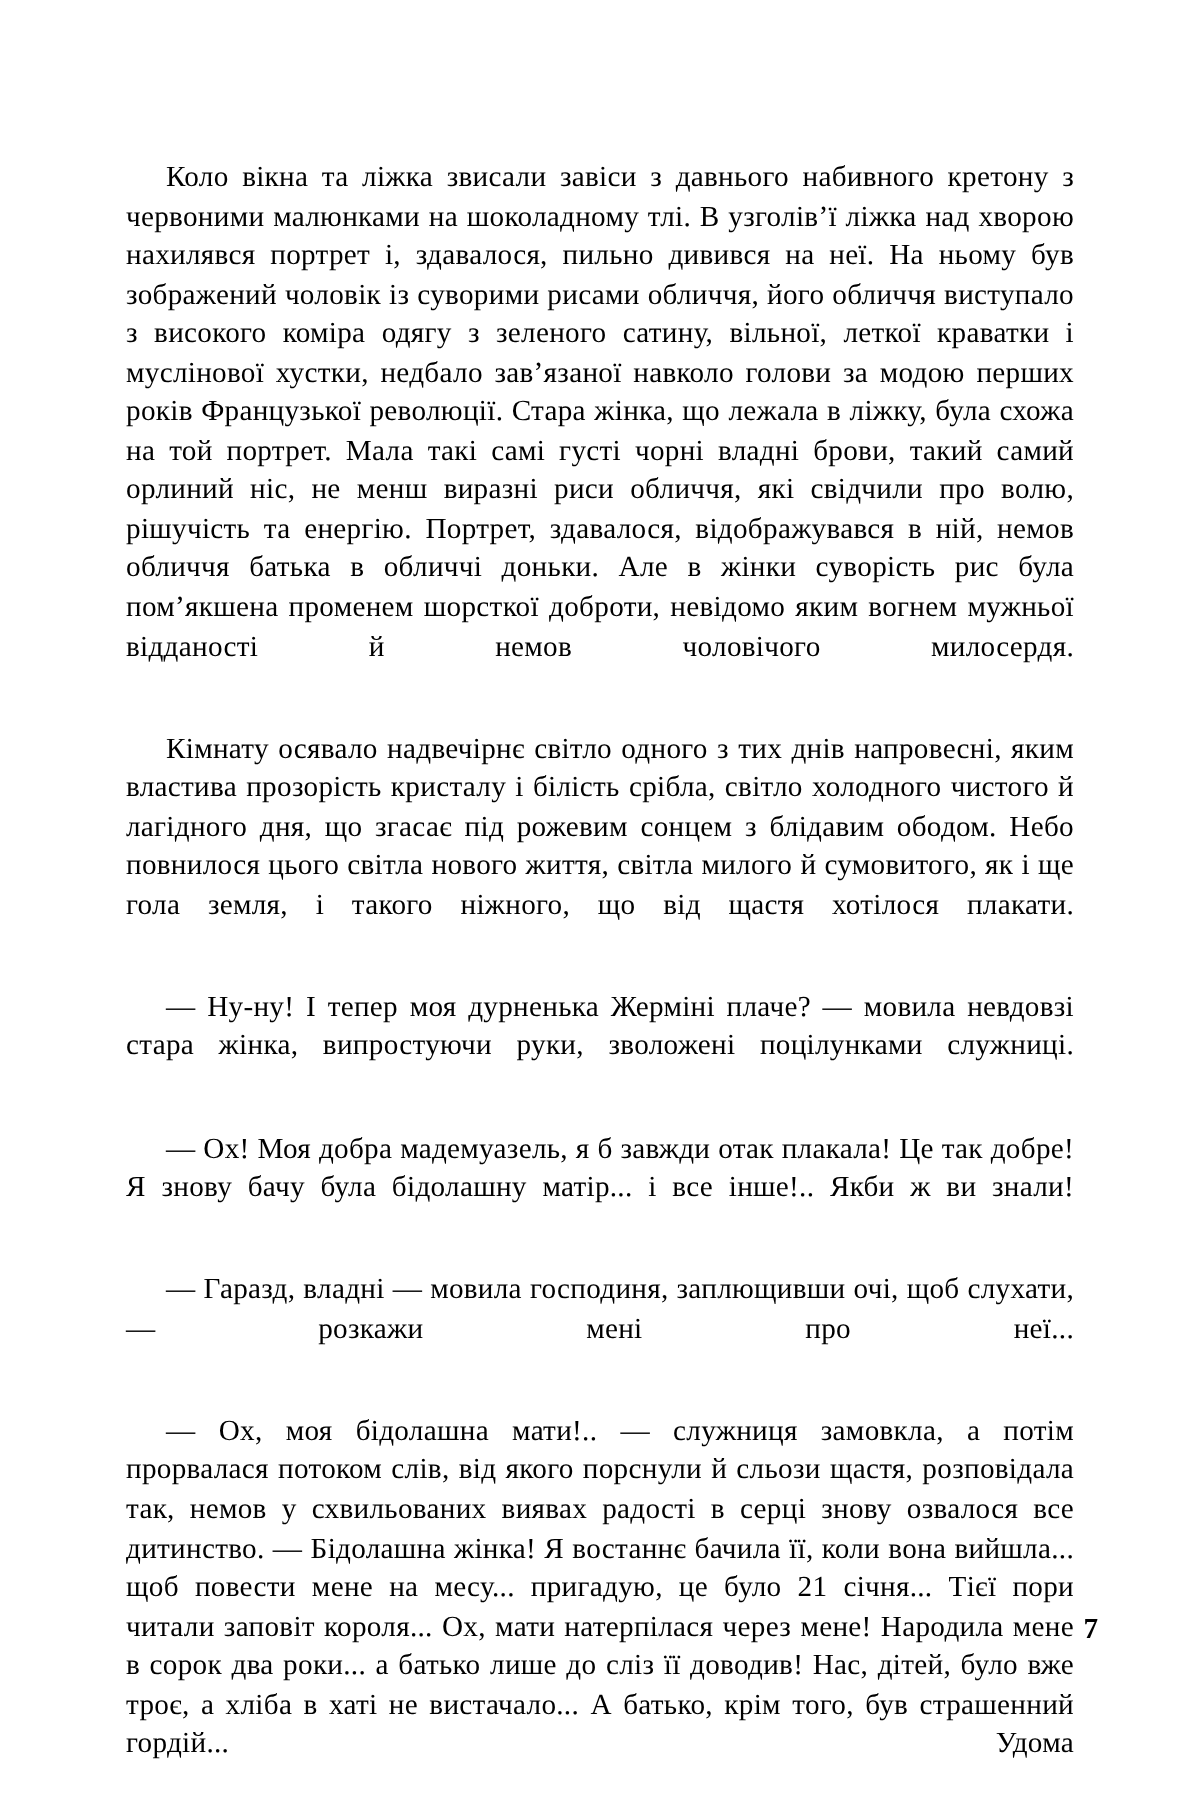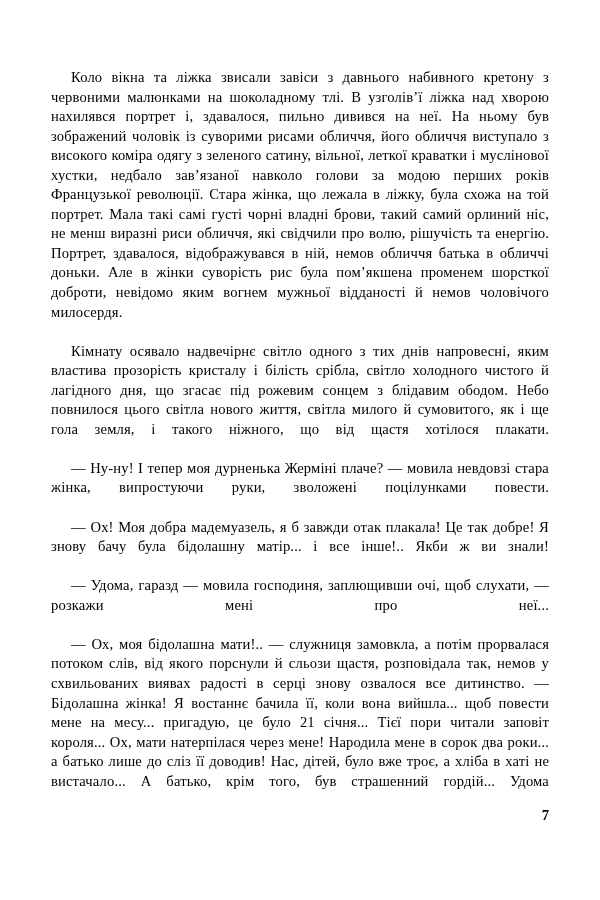--- a/index.html
+++ b/index.html
@@ -36,21 +36,21 @@
     line-height: 19.55px;
     text-align: justify;
     text-justify: inter-word;
     hyphens: manual;
     -webkit-hyphens: manual;
     letter-spacing: 0.01em;
     word-spacing: 0.01em;
   }
 
   #text-block p {
-    margin: 0;
+    margin: 12px;
     padding: 0;
     text-indent: 20px;
     text-align: justify;
   }
 
   
   #text-block p::after {
     content: "";
     display: inline-block;
     width: 100%;
@@ -71,22 +71,22 @@
 </style>
 </head>
 <body>
 
 <div id="page">
 
   <div id="text-block">
 
     <p>Коло вікна та ліжка звисали завіси з давнього набивного кретону з червоними малюнками на шоколадному тлі. В узголів’ї ліжка над хворою нахилявся портрет і, здавалося, пильно дивився на неї. На ньому був зображений чоловік із суворими рисами обличчя, його обличчя виступало з високого коміра одягу з зеленого сатину, вільної, леткої краватки і муслінової хустки, недбало зав’язаної навколо голови за модою перших років Французької революції. Стара жінка, що лежала в ліжку, була схожа на той портрет. Мала такі самі густі чорні владні брови, такий самий орлиний ніс, не менш виразні риси обличчя, які свідчили про волю, рішучість та енергію. Портрет, здавалося, відображувався в ній, немов обличчя батька в обличчі доньки. Але в жінки суворість рис була пом’якшена променем шорсткої доброти, невідомо яким вогнем мужньої відданості й немов чоловічого милосердя.</p>
     <p>Кімнату осявало надвечірнє світло одного з тих днів напровесні, яким властива прозорість кристалу і білість срібла, світло холодного чистого й лагідного дня, що згасає під рожевим сонцем з блідавим ободом. Небо повнилося цього світла нового життя, світла милого й сумовитого, як і ще гола земля, і такого ніжного, що від щастя хотілося плакати.</p>
-    <p>— Ну-ну! І тепер моя дурненька Жерміні плаче? — мовила невдовзі стара жінка, випростуючи руки, зволожені поцілунками повести.</p>
+    <p>— Ну-ну! І тепер моя дурненька Жерміні плаче? — мовила невдовзі стара жінка, випростуючи руки, зволожені поцілунками служниці.</p>
     <p>— Ох! Моя добра мадемуазель, я б завжди отак плакала! Це так добре! Я знову бачу була бідолашну матір... і все інше!.. Якби ж ви знали!</p>
-    <p>— Удома, гаразд — мовила господиня, заплющивши очі, щоб слухати, — розкажи мені про неї...</p>
+    <p>— Гаразд, владні — мовила господиня, заплющивши очі, щоб слухати, — розкажи мені про неї...</p>
     <p>— Ох, моя бідолашна мати!.. — служниця замовкла, а потім прорвалася потоком слів, від якого порснули й сльози щастя, розповідала так, немов у схвильованих виявах радості в серці знову озвалося все дитинство. — Бідолашна жінка! Я востаннє бачила її, коли вона вийшла... щоб повести мене на месу... пригадую, це було 21 січня... Тієї пори читали заповіт короля... Ох, мати натерпілася через мене! Народила мене в сорок два роки... а батько лише до сліз її доводив! Нас, дітей, було вже троє, а хліба в хаті не вистачало... А батько, крім того, був страшенний гордій... Удома</p>
 
   </div>
 
   <div id="folio">7</div>
 
 </div>
 
 </body></html>

